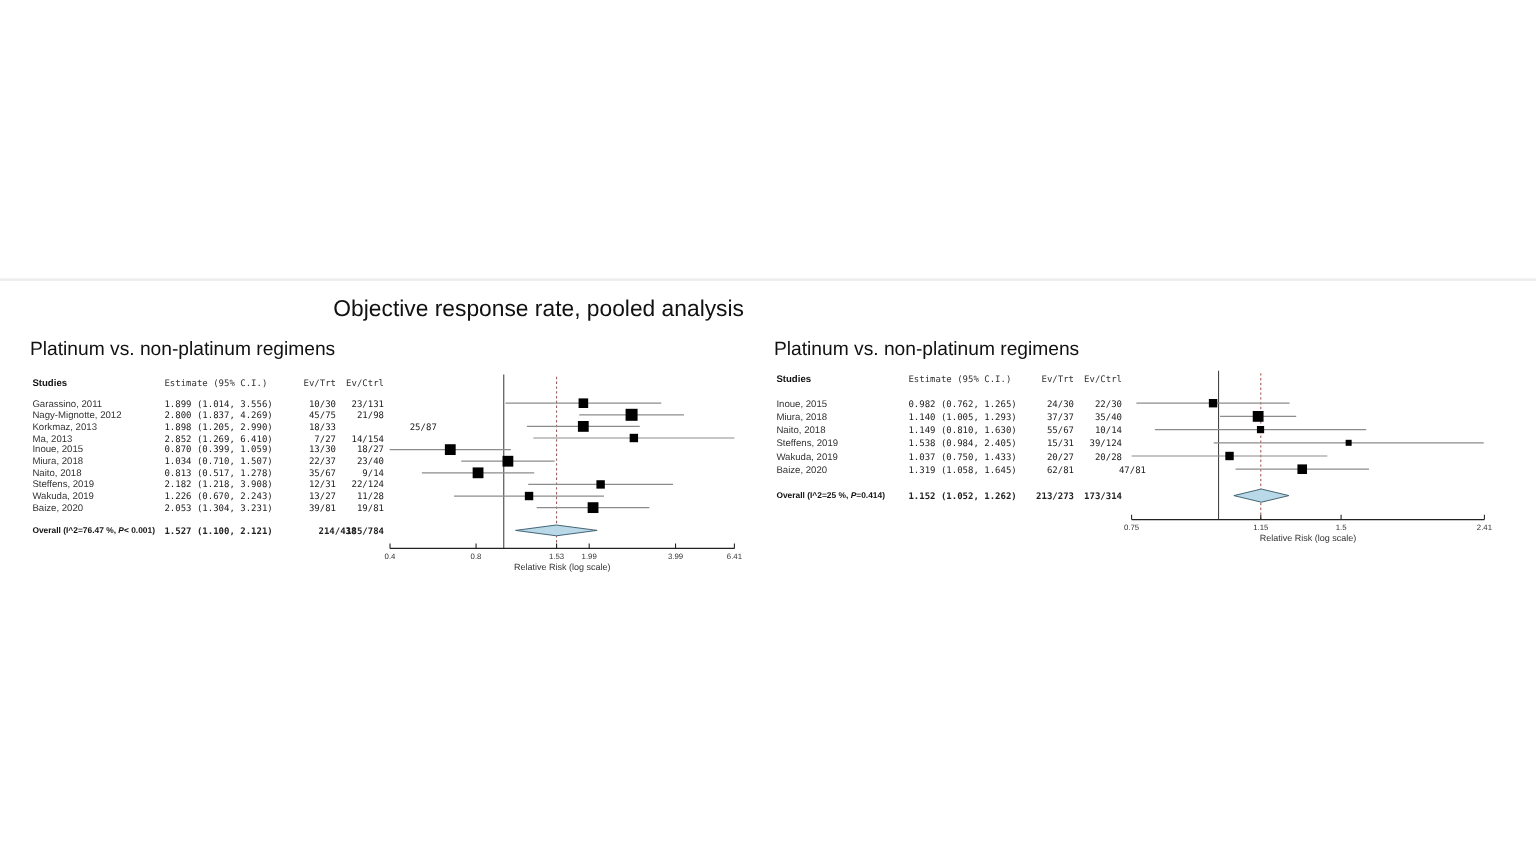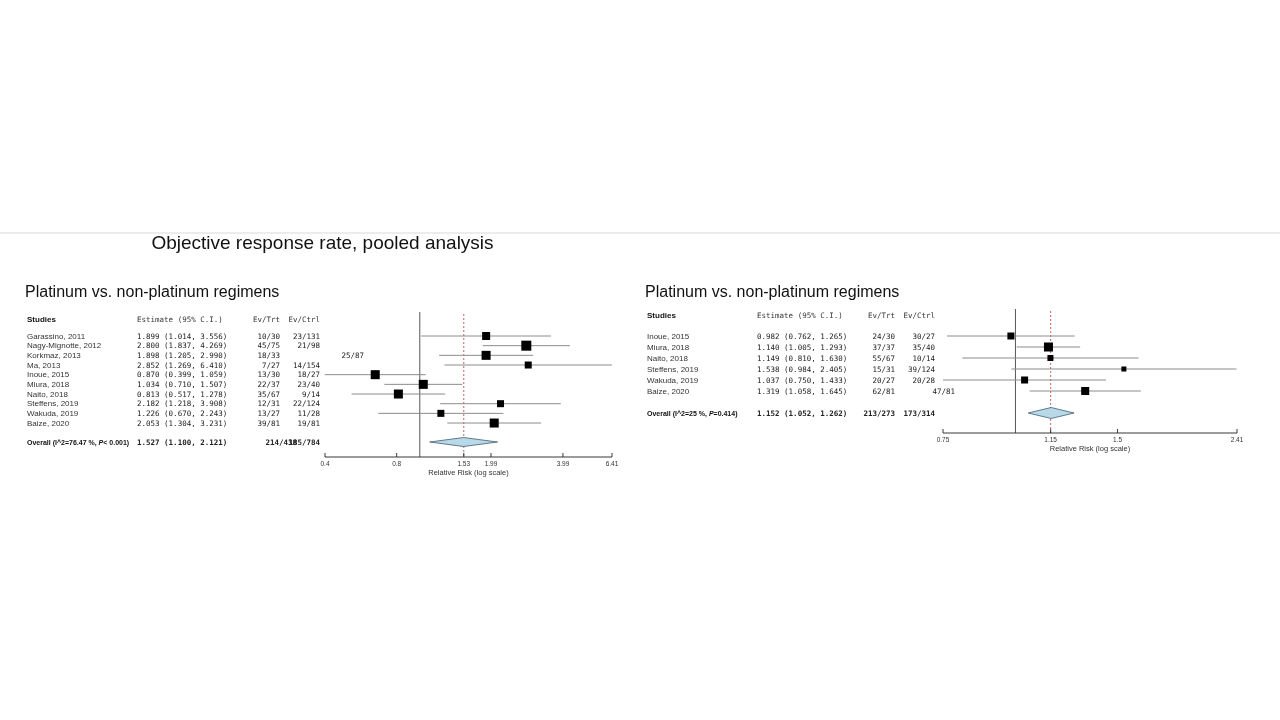--- a/index.html
+++ b/index.html
@@ -1,19 +1,19 @@
 <!DOCTYPE html>
 <html><head>
 <meta charset="utf-8">
 <style>
   html,body{margin:0;padding:0;background:#fff;}
   .page{position:relative;width:1280px;height:720px;background:#ffffff;overflow:hidden;
         font-family:"Liberation Sans", sans-serif;color:#111;}
   .divider{position:absolute;left:0;top:232px;width:1280px;height:2px;background:#ececec;}
-  .panel-title{position:absolute;top:232px;font-size:19px;color:#111;text-align:center;white-space:nowrap;}
+  .panel-title{position:absolute;top:247px;font-size:19px;color:#111;text-align:right;white-space:nowrap;}
   .panel-title.p0{left:25px;width:595px;}
   .panel-title.p1{left:645px;width:600px;}
   .panel-subtitle{position:absolute;top:283px;font-size:16px;color:#111;white-space:nowrap;}
   .panel-subtitle.p0{left:25px;}
   .panel-subtitle.p1{left:645px;}
   .trow{position:absolute;height:9px;width:330px;font-size:8px;line-height:9px;white-space:nowrap;}
   .trow .lab{position:absolute;left:0;top:0;color:#333;white-space:nowrap;}
   .trow .est{position:absolute;top:0;font-family:"DejaVu Sans Mono", monospace;font-size:7.5px;color:#222;}
   .trow .num{position:absolute;top:0;width:60px;text-align:right;font-family:"DejaVu Sans Mono", monospace;font-size:7.5px;color:#222;}
   .trow.hdr .lab{font-weight:bold;color:#111;}
@@ -111,21 +111,21 @@
       <div class="trow hdr" style="left: 647px; top: 310.5px;">
         <span class="lab">Studies</span>
         <span class="est" style="left: 110px;">Estimate (95% C.I.)</span>
         <span class="num" style="left: 188px;">Ev/Trt</span>
         <span class="num" style="left: 228px;">Ev/Ctrl</span>
       </div>
       <div class="trow" style="left: 647px; top: 331.5px;">
         <span class="lab">Inoue, 2015</span>
         <span class="est" style="left: 110px;">0.982 (0.762, 1.265)</span>
         <span class="num" style="left: 188px;">24/30</span>
-        <span class="num" style="left: 228px;">30/27</span>
+        <span class="num" style="left: 228px;">22/30</span>
       </div>
       <div class="trow" style="left: 647px; top: 342.5px;">
         <span class="lab">Miura, 2018</span>
         <span class="est" style="left: 110px;">1.140 (1.005, 1.293)</span>
         <span class="num" style="left: 188px;">37/37</span>
         <span class="num" style="left: 228px;">35/40</span>
       </div>
       <div class="trow" style="left: 647px; top: 353.5px;">
         <span class="lab">Naito, 2018</span>
         <span class="est" style="left: 110px;">1.149 (0.810, 1.630)</span>

